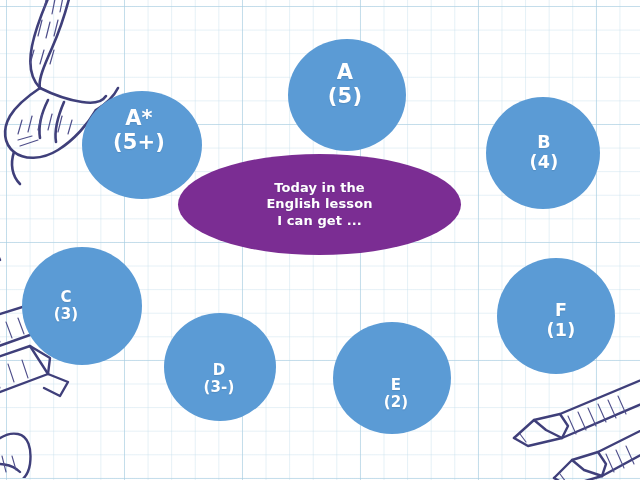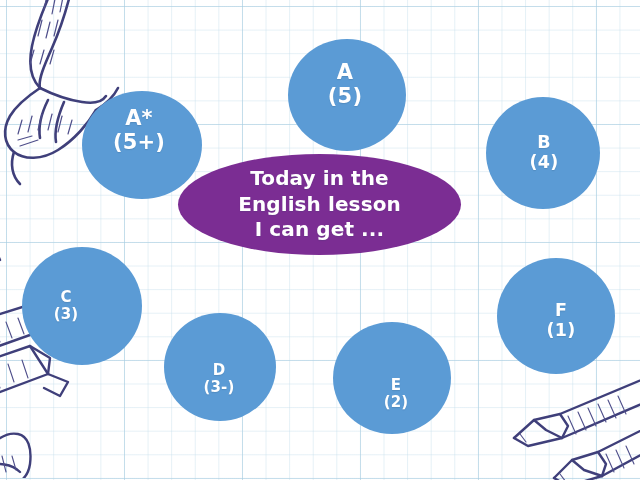--- a/index.html
+++ b/index.html
@@ -58,21 +58,21 @@
   .bubble-blue { background-color: #5B9BD5; }
   .bubble .inner { padding: 0 6px; }
 
   
   #bubble-center {
     left: 178px;
     top: 154px;
     width: 283px;
     height: 101px;
     background-color: #7B2D93;
-    font-size: 20px;
+    font-size: 13px;
     line-height: 1.28;
     letter-spacing: 0.1px;
     z-index: 6;
   }
   #bubble-center .inner { white-space: pre-line; }
 
   
   #bubble-astar { left: 82px;  top: 91px;  width: 120px; height: 108px; font-size: 21px; }
   #bubble-astar .inner { transform: translate(-3px, -14px); }
 

